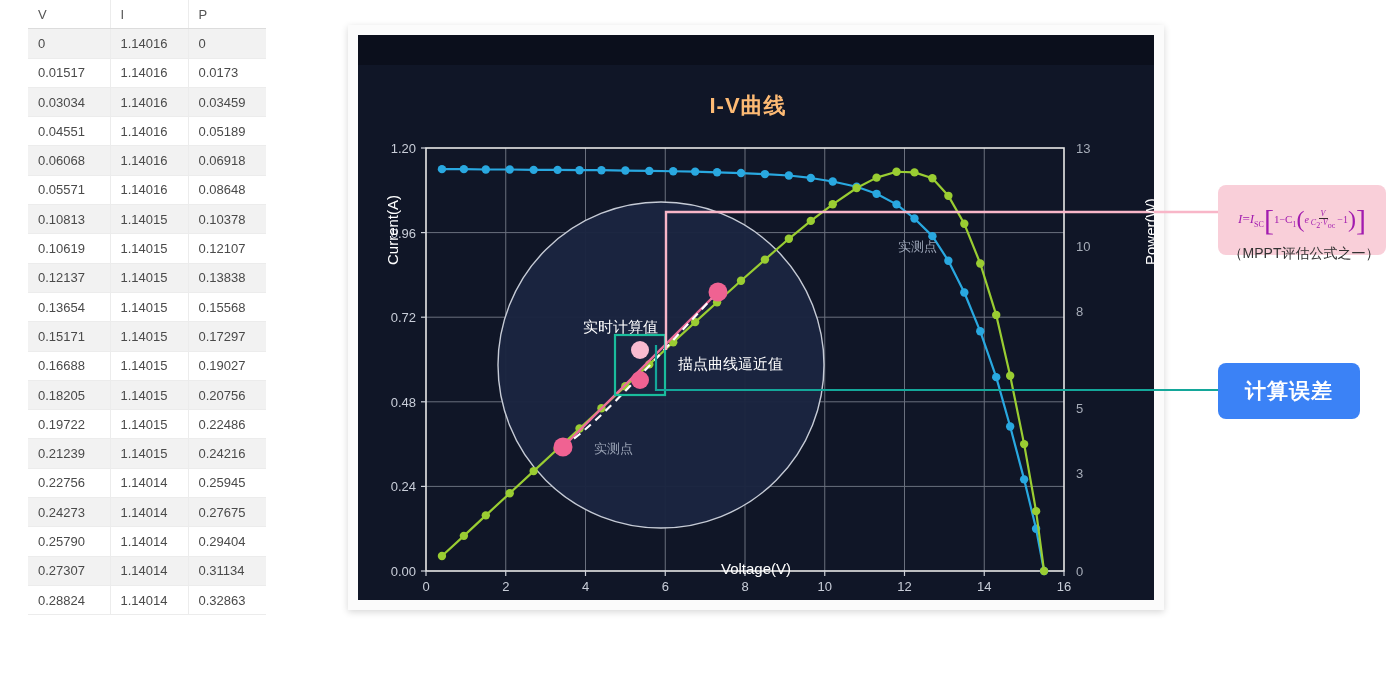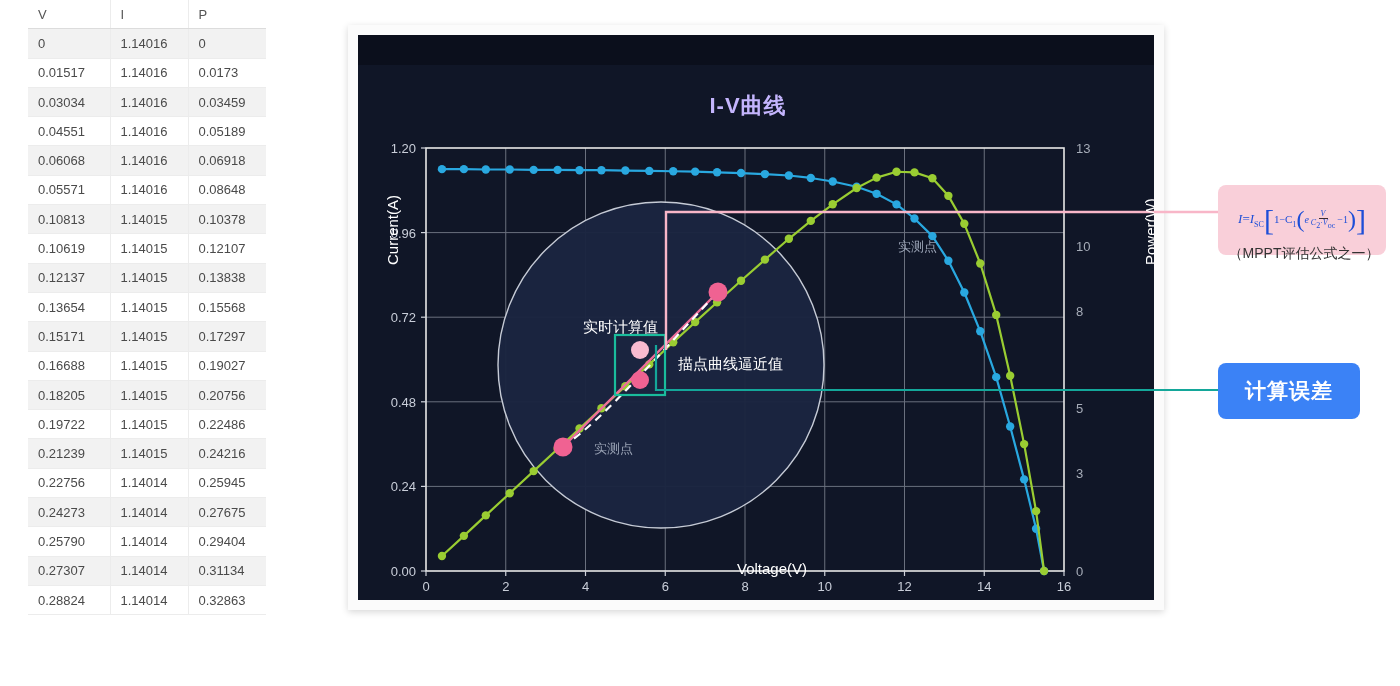--- a/index.html
+++ b/index.html
@@ -39,33 +39,33 @@
   #chart-canvas{
     position:relative;width:796px;height:565px;
     background:#0b0f1c;overflow:hidden;
   }
   #chart-plotbg{
     position:absolute;left:0;top:30px;width:796px;height:535px;
     background:#101627;
   }
   #chart-title{
     position:absolute;left:0;right:0;top:56px;text-align:center;
-    color:#c4b5fd;font-size:22px;font-weight:bold;letter-spacing:1px;
+    color:#fdba74;font-size:22px;font-weight:bold;letter-spacing:1px;
     z-index:40;width:796px;
   }
   #chart-title{left:190px;width:400px;text-align:center;}
 
   svg.plot{position:absolute;left:0;top:0;width:796px;height:565px;}
 
   .axis-label{
     position:absolute;color:#ffffff;font-size:15px;z-index:35;
   }
   #ylabel-left{left:26px;top:230px;transform:rotate(-90deg);transform-origin:left top;white-space:nowrap;}
   #ylabel-right{left:784px;top:230px;transform:rotate(-90deg);transform-origin:left top;white-space:nowrap;}
-  #xlabel{left:0;width:796px;text-align:center;top:525px;margin-left:16px;}
+  #xlabel{left:0;width:796px;text-align:center;top:525px;}
 
   .mag-text{position:absolute;z-index:40;white-space:nowrap;}
   .mag-strong{color:#ffffff;font-size:15px;font-weight:normal;}
   .mag-dim{color:#9aa3b5;font-size:13px;}
 
   
   #formula-box{
     position:absolute;left:1218px;top:185px;width:168px;height:70px;
     background:#f9cfd9;border-radius:8px;
     display:flex;align-items:center;justify-content:center;
@@ -77,21 +77,21 @@
   #error-button{
     position:absolute;left:1218px;top:363px;width:142px;height:56px;
     background:#3b82f6;border-radius:8px;
     display:flex;align-items:center;justify-content:center;
     color:#ffffff;font-size:21px;font-weight:bold;letter-spacing:1px;
   }
   
   .mfrac{display:inline-block;vertical-align:middle;text-align:center;font-size:8px;line-height:1.05;}
   .mfrac .num{border-bottom:1px solid #3a2a30;padding:0 2px;}
   .mfrac .den{padding:0 2px;}
-  .mserif{font-family:"Liberation Serif","DejaVu Serif",serif;color:#1d4ed8;}
+  .mserif{font-family:"Liberation Serif","DejaVu Serif",serif;color:#a21caf;}
   .brk{display:inline-block;font-size:30px;line-height:.8;vertical-align:middle;font-family:"Liberation Serif",serif;}
   .brk2{display:inline-block;font-size:24px;line-height:.8;vertical-align:middle;font-family:"Liberation Serif",serif;}
   .sub{font-size:8px;vertical-align:sub;}
 </style>
 </head>
 <body>
 
 <div id="data-table-panel">
   <table class="iv-table">
     <colgroup>

